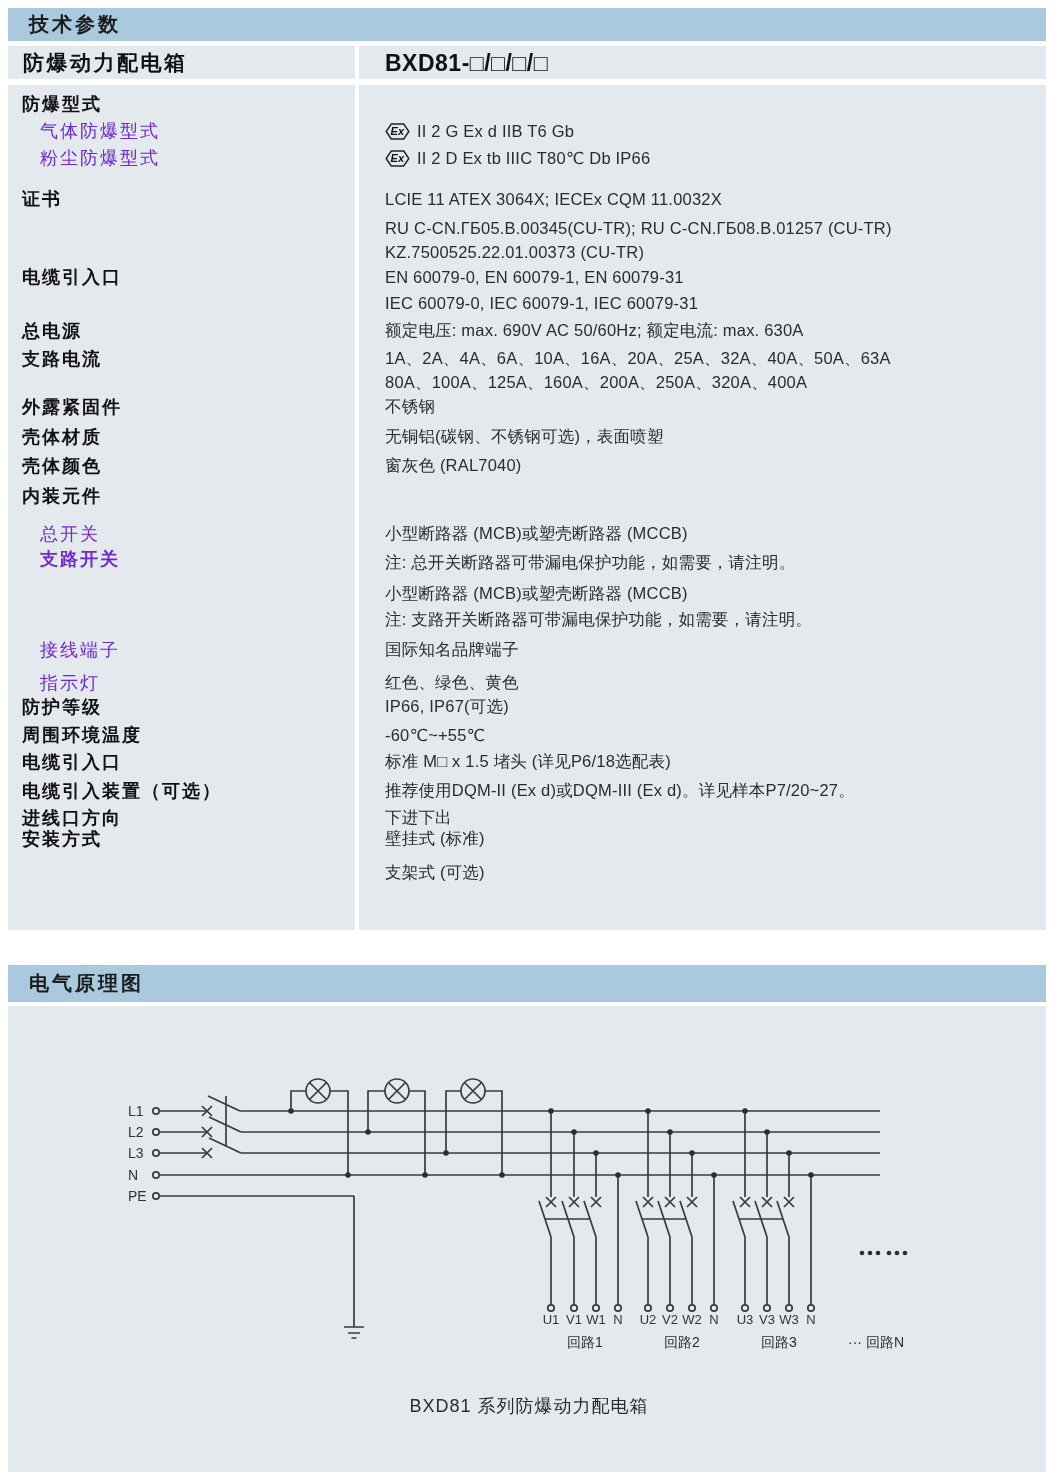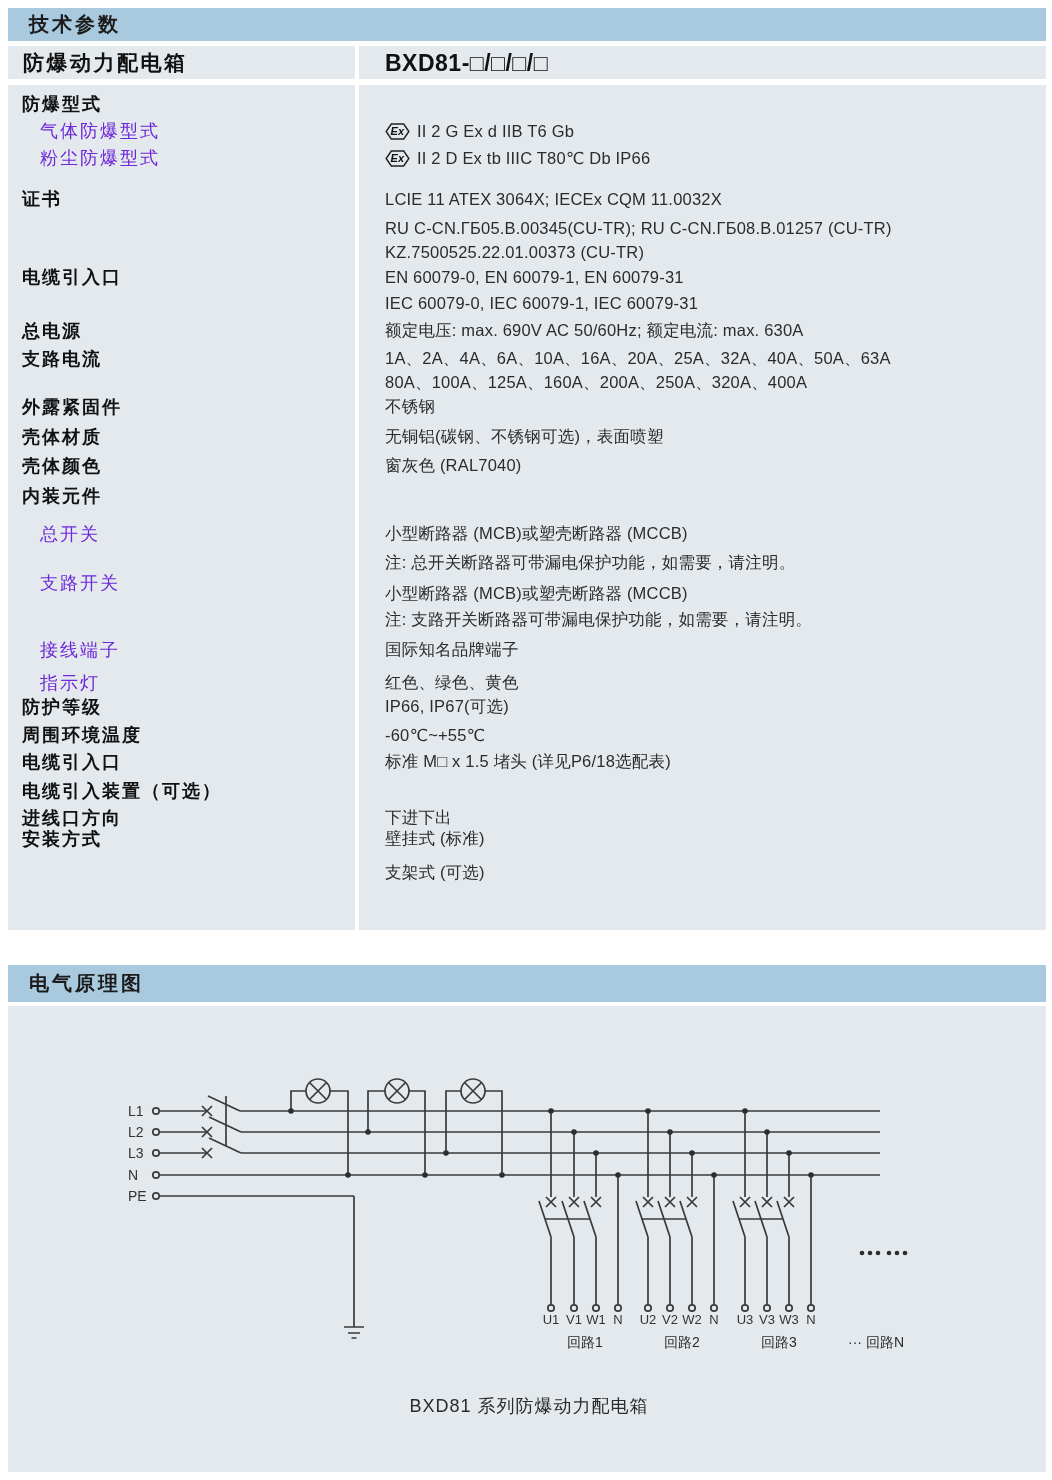--- a/index.html
+++ b/index.html
@@ -105,21 +105,21 @@
       </div>
       <span class="lbl b" style="top: 381px;">壳体颜色</span>
       <div class="val" style="top: 381px;">
         <span>窗灰色 (RAL7040)</span>
       </div>
       <span class="lbl b" style="top: 411px;">内装元件</span>
       <span class="lbl ind" style="top: 449px;">总开关</span>
       <div class="val" style="top: 449px;">
         <span>小型断路器 (MCB)或塑壳断路器 (MCCB)</span>
       </div>
-      <span class="lbl ind" style="top: 498px;">支路开关</span>
+      <span class="lbl ind" style="top: 474px; font-weight: bold;">支路开关</span>
       <div class="val" style="top: 478px;">
         <span>注: 总开关断路器可带漏电保护功能，如需要，请注明。</span>
       </div>
       <div class="val" style="top: 509px;">
         <span>小型断路器 (MCB)或塑壳断路器 (MCCB)</span>
       </div>
       <div class="val" style="top: 535px;">
         <span>注: 支路开关断路器可带漏电保护功能，如需要，请注明。</span>
       </div>
       <span class="lbl ind" style="top: 565px;">接线端子</span>
@@ -136,20 +136,23 @@
       </div>
       <span class="lbl b" style="top: 650px;">周围环境温度</span>
       <div class="val" style="top: 650px;">
         <span>-60℃~+55℃</span>
       </div>
       <span class="lbl b" style="top: 677px;">电缆引入口</span>
       <div class="val" style="top: 677px;">
         <span>标准 M□ x 1.5 堵头 (详见P6/18选配表)</span>
       </div>
       <span class="lbl b" style="top: 706px;">电缆引入装置（可选）</span>
+      <div class="val" style="top: 706px;">
+        <span>推荐使用DQM-II (Ex d)或DQM-III (Ex d)。详见样本P7/20~27。</span>
+      </div>
       <span class="lbl b" style="top: 733px;">进线口方向</span>
       <div class="val" style="top: 733px;">
         <span>下进下出</span>
       </div>
       <span class="lbl b" style="top: 754px;">安装方式</span>
       <div class="val" style="top: 754px;">
         <span>壁挂式 (标准)</span>
       </div>
       <div class="val" style="top: 788px;">
         <span>支架式 (可选)</span>

